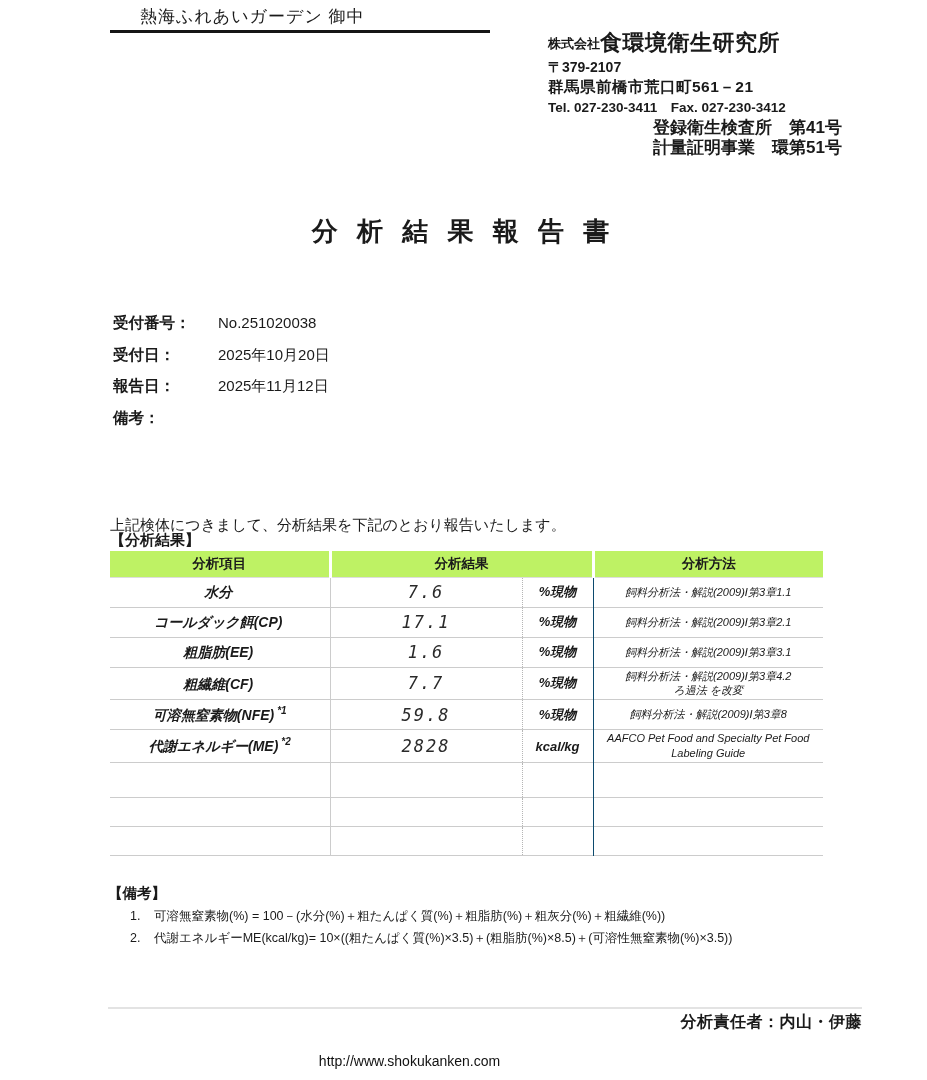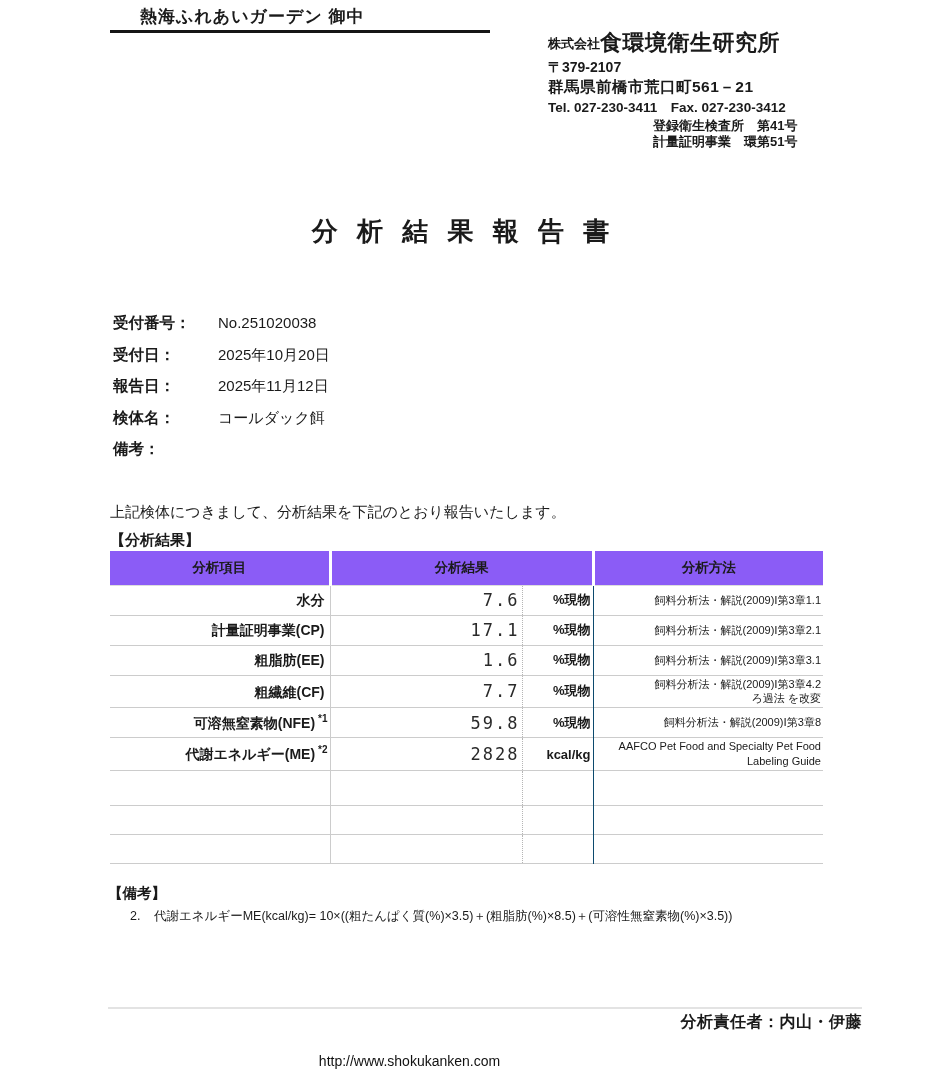--- a/index.html
+++ b/index.html
@@ -6,63 +6,63 @@
   html, body { background: #ffffff; }
   body {
     width: 927px; height: 1080px; position: relative; overflow: hidden;
     font-family: "Liberation Sans", "DejaVu Sans", sans-serif;
     color: #1a1a1a;
     -webkit-font-smoothing: antialiased;
   }
   .abs { position: absolute; }
 
   
-  .recipient { left: 140px; top: 5px; font-size: 17px; font-weight: bold; letter-spacing: 1px; }
+  .recipient { left: 140px; top: 5px; font-size: 17px; font-weight: normal; letter-spacing: 1px; }
   .recipient-underline { left: 110px; top: 30px; width: 380px; height: 3px; background: #151515; }
 
   
   .company { left: 548px; top: 32px; line-height: 1.0; }
   .company-nameline { white-space: nowrap; }
   .company-prefix { font-size: 13px; font-weight: bold; vertical-align: 2px; }
   .company-name { font-size: 22px; font-weight: bold; letter-spacing: 0.5px; }
   .company-postal { margin-top: 6px; font-size: 14px; font-weight: bold; }
   .company-address { margin-top: 5px; font-size: 15.5px; font-weight: bold; letter-spacing: 0.5px; }
   .company-telfax { margin-top: 6px; font-size: 13.5px; font-weight: bold; }
-  .company-reg { margin-top: 5px; margin-left: 105px; font-size: 13px; font-weight: bold; }
+  .company-reg { margin-top: 5px; margin-left: 105px; font-size: 17px; font-weight: bold; }
   .company-reg + .company-reg { margin-top: 3px; }
 
   
   .report-title { left: 0; top: 214px; width: 927px; text-align: center;
     font-size: 26px; font-weight: bold; letter-spacing: 6px; }
 
   
   .meta { left: 113px; top: 313px; }
   .meta-row { height: 31.5px; white-space: nowrap; }
   .meta-label { display: inline-block; width: 105px; font-size: 15.5px; font-weight: bold; }
   .meta-value { font-size: 15px; font-weight: normal; }
 
   
-  .intro { left: 110px; top: 503px; font-size: 15px; }
+  .intro { left: 110px; top: 516px; font-size: 15px; }
   .results-heading { left: 110px; top: 531px; font-size: 15px; font-weight: bold; }
   .notes-heading-pos { left: 108px; top: 884px; }
 
   
   .results-table-wrap { left: 110px; top: 551px; width: 713px; }
   table { border-collapse: collapse; width: 713px; table-layout: fixed; }
   col.c1 { width: 220px; } col.c2 { width: 192px; } col.c3 { width: 71px; } col.c4 { width: 230px; }
   thead th {
-    background: #8b5cf6; height: 34px; font-size: 13.5px; font-weight: bold;
+    background: #bef264; height: 26px; font-size: 13.5px; font-weight: bold;
     text-align: center; vertical-align: middle;
   }
   thead th + th { border-left: 3px solid #ffffff; }
   tbody tr { height: 30px; border-bottom: 1px solid #cccccc; }
   tbody tr:first-child { border-top: 1px solid #dddddd; }
   tbody tr:nth-child(7) { height: 35px; }
   tbody tr:nth-child(n+8) { height: 29px; }
-  tbody td { vertical-align: middle; text-align: right; padding: 1px 2px; }
+  tbody td { vertical-align: middle; text-align: center; padding: 1px 2px; font-style: italic; }
   td.c-item { font-size: 14px; font-weight: bold; }
   td.c-item sup { font-size: 10px; font-weight: bold; margin-left: 3px; }
   td.c-value { font-family: "DejaVu Sans Mono", monospace; font-size: 17px; font-weight: normal;
     letter-spacing: 2px; color: #2a2a2a; border-left: 1px solid #cccccc; margin-top: 36px; }
   td.c-unit { font-size: 13px; font-weight: 600; border-left: 1px dotted #b5b5b5; margin-top: 32px; }
   td.c-method { font-size: 11px; font-weight: 500; line-height: 1.35; border-left: 1px solid #0c4a6e; }
   .method-line2:empty { display: none; }
 
   
   .notes-heading { font-size: 14.5px; font-weight: bold; }
@@ -98,23 +98,20 @@
 
 <div class="abs meta">
   <div class="meta-row">
     <span class="meta-label">受付番号：</span><span class="meta-value">No.251020038</span>
   </div>
   <div class="meta-row">
     <span class="meta-label">受付日：</span><span class="meta-value">2025年10月20日</span>
   </div>
   <div class="meta-row">
     <span class="meta-label">報告日：</span><span class="meta-value">2025年11月12日</span>
-  </div>
-  <div class="meta-row">
-    <span class="meta-label">検体名：</span><span class="meta-value">コールダック餌</span>
   </div>
   <div class="meta-row">
     <span class="meta-label">備考：</span><span class="meta-value"></span>
   </div>
 </div>
 
 <div class="abs intro">上記検体につきまして、分析結果を下記のとおり報告いたします。</div>
 
 <div class="abs results-heading">【分析結果】</div>
 
@@ -138,21 +135,21 @@
     <td class="c-item"><span>水分</span><sup></sup></td>
     <td class="c-value">7.6</td>
     <td class="c-unit">%現物</td>
     <td class="c-method">
       <div>飼料分析法・解説(2009)Ⅰ第3章1.1</div>
 
     </td>
   </tr>
 
   <tr>
-    <td class="c-item"><span>計量証明事業(CP)</span><sup></sup></td>
+    <td class="c-item"><span>コールダック餌(CP)</span><sup></sup></td>
     <td class="c-value">17.1</td>
     <td class="c-unit">%現物</td>
     <td class="c-method">
       <div>飼料分析法・解説(2009)Ⅰ第3章2.1</div>
 
     </td>
   </tr>
 
   <tr>
     <td class="c-item"><span>粗脂肪(EE)</span><sup></sup></td>
@@ -225,20 +222,23 @@
     </td>
   </tr>
 </tbody>
   </table>
 </div>
 
 <div class="abs notes-heading-pos">
   <div class="notes-heading">【備考】</div>
   <div class="notes-list">
     <div class="note-row">
+      <span class="note-num">1.</span><span>可溶無窒素物(%) = 100－(水分(%)＋粗たんぱく質(%)＋粗脂肪(%)＋粗灰分(%)＋粗繊維(%))</span>
+    </div>
+    <div class="note-row">
       <span class="note-num">2.</span><span>代謝エネルギーME(kcal/kg)= 10×((粗たんぱく質(%)×3.5)＋(粗脂肪(%)×8.5)＋(可溶性無窒素物(%)×3.5))</span>
     </div>
   </div>
 </div>
 
 <div class="abs sig-line"></div>
 <div class="abs sig-text">分析責任者：内山・伊藤</div>
 <div class="abs site-url">http://www.shokukanken.com</div>
 
 </body></html>

